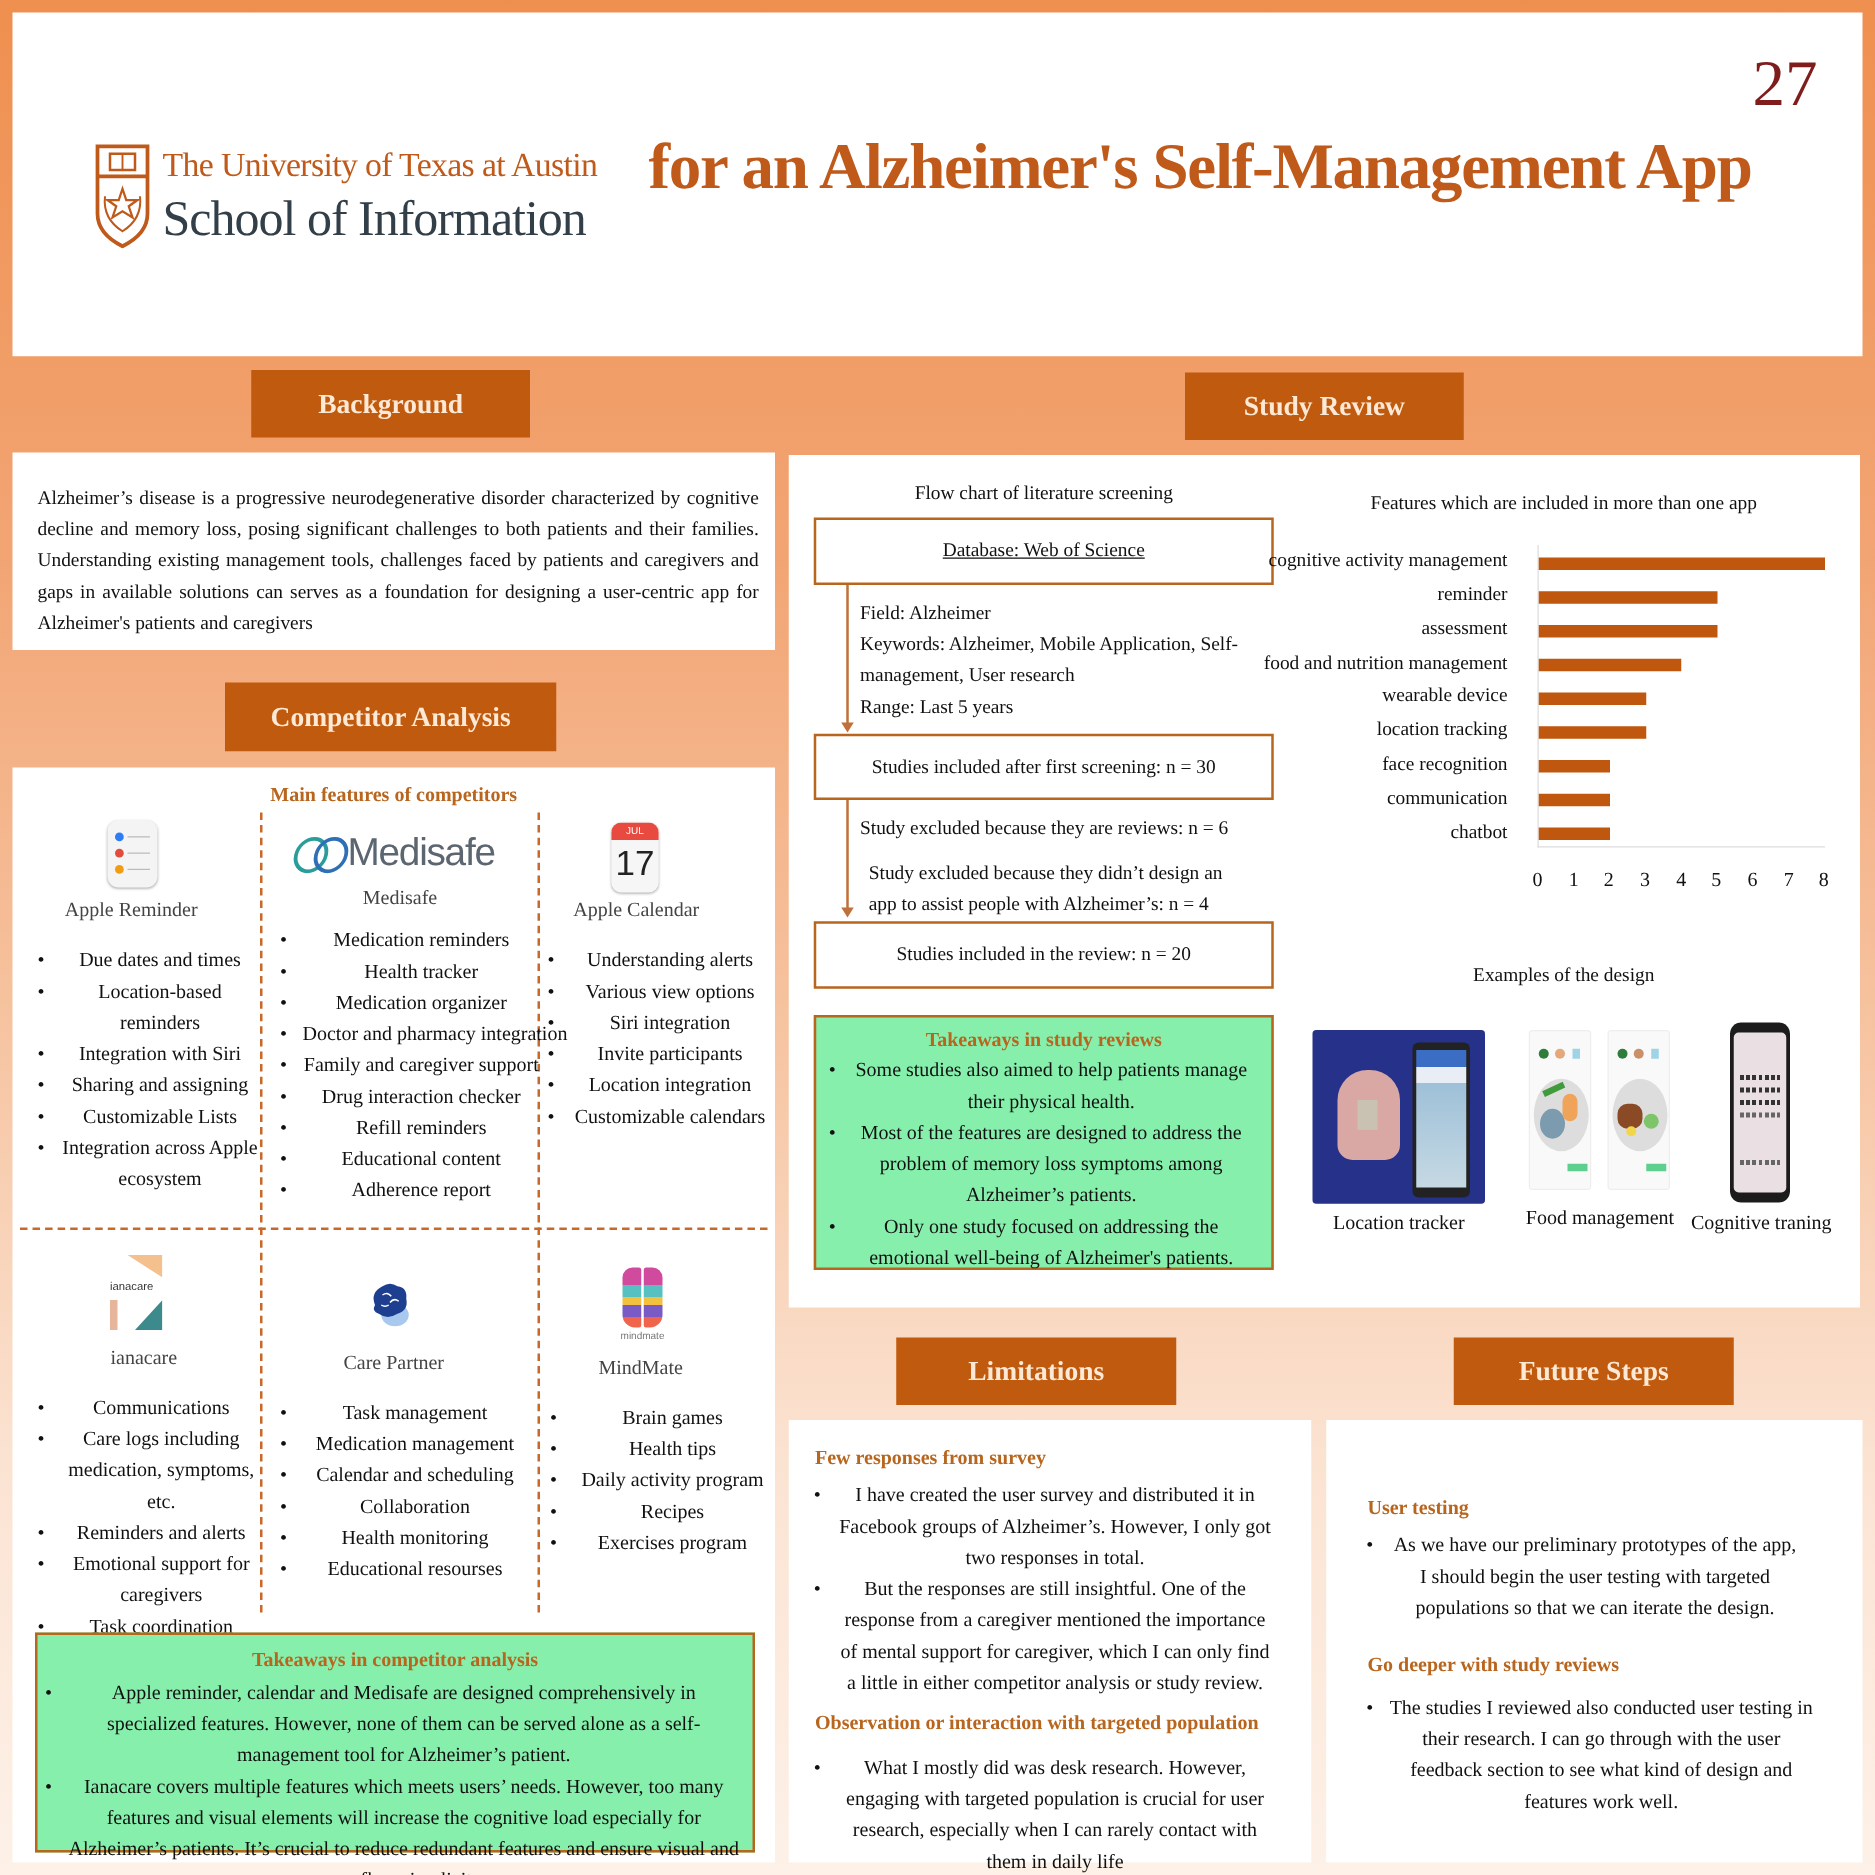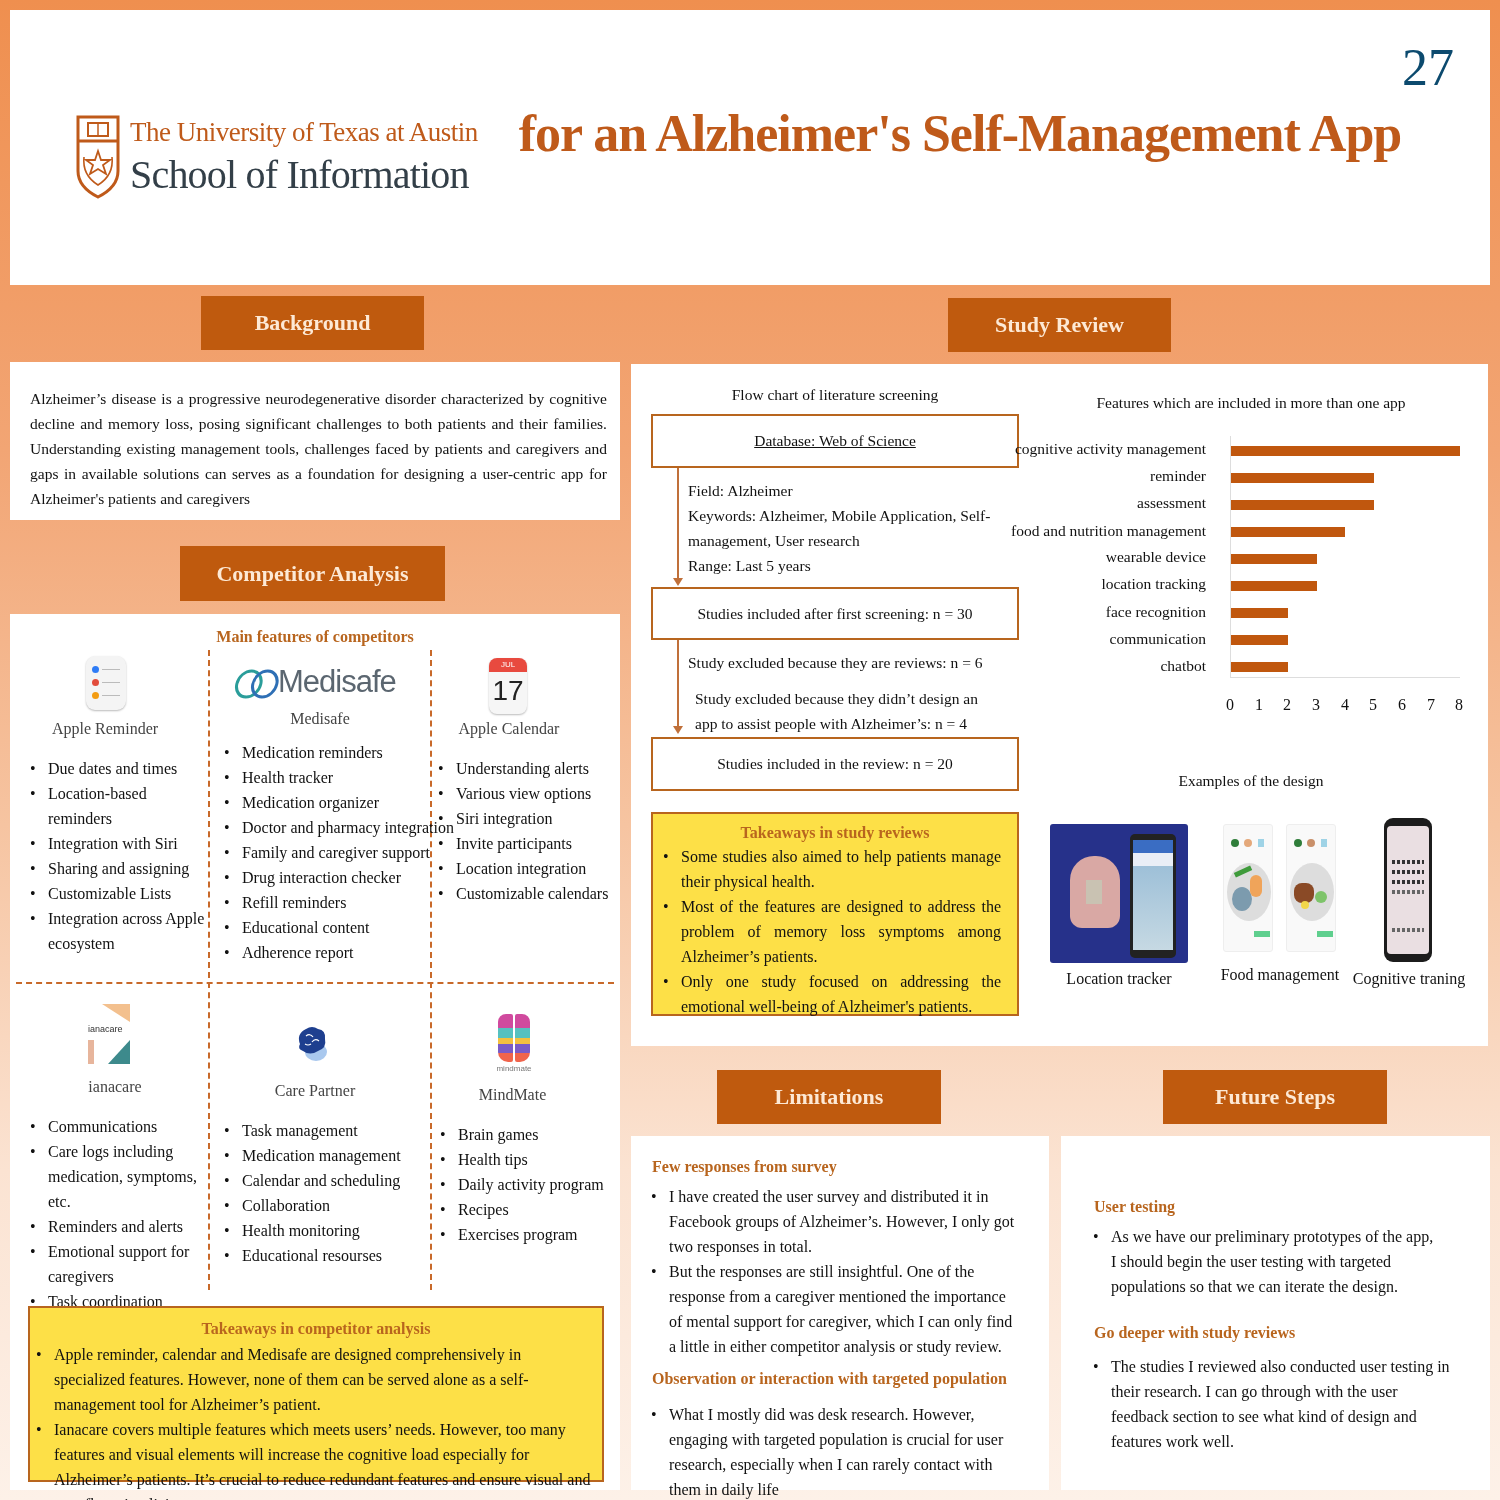--- a/index.html
+++ b/index.html
@@ -15,36 +15,36 @@
     left: 10px; top: 10px; width: 1480px; height: 275px; background: #fff;
   }
   .logo { left: 66px; top: 105px; width: 360px; height: 90px; }
   .shield { position: absolute; left: 0; top: 0; width: 44px; height: 84px; }
   .logo-line1 { position: absolute; left: 54px; top: 2px; font-size: 27px; color: #bf5a1a; letter-spacing: -0.5px; white-space: nowrap; }
   .logo-line2 { position: absolute; left: 54px; top: 36px; font-size: 40px; color: #333f48; letter-spacing: -0.8px; white-space: nowrap; }
   .title {
     left: 440px; top: 88px; width: 1020px; text-align: center;
     font-size: 52px; font-weight: bold; color: #bf5a1a; line-height: 72px; letter-spacing: -1px;
   }
-  .pagenum { right: 36px; top: 28px; font-size: 52px; color: #0c4a6e; }
+  .pagenum { right: 36px; top: 28px; font-size: 52px; color: #7f1d1d; }
   .sec-title {
     background: #bf5a0e; color: #fde9d5; font-weight: bold; font-size: 22px;
     text-align: center; display: flex; align-items: center; justify-content: center;
   }
   .panel { background: #fff; }
   .body-text { font-size: 15.5px; line-height: 25px; }
   .justify { text-align: justify; }
   .orange-head { color: #b8651e; font-weight: bold; font-size: 16px; }
   ul.bul { list-style: none; }
-  ul.bul li { position: relative; padding-left: 20px; font-size: 16px; line-height: 25px; }
+  ul.bul li { position: relative; padding-left: 20px; font-size: 16px; line-height: 25px; text-align: center; }
   ul.bul li::before { content: "•"; position: absolute; left: 2px; top: 0; }
   .app-name { font-size: 16px; color: #444; text-align: center; }
   .dash-v { position: absolute; width: 0; border-left: 2px dashed #c8692a; }
   .dash-h { position: absolute; height: 0; border-top: 2px dashed #c8692a; }
-  .boxed { border: 2px solid #b8651e; background: #fde047; }
+  .boxed { border: 2px solid #b8651e; background: #86efac; }
   .flow-box { position: absolute; border: 2px solid #b8651e; background: #fff; display: flex; align-items: center; justify-content: center; font-size: 15.5px; }
   .flow-text { position: absolute; font-size: 15.5px; line-height: 25px; }
   .arrow-line { position: absolute; width: 0; border-left: 2px solid #c0703a; }
   .arrow-head { position: absolute; width: 0; height: 0; border-left: 5px solid transparent; border-right: 5px solid transparent; border-top: 8px solid #c0703a; }
   .chart-label { position: absolute; right: 282px; font-size: 15.5px; text-align: right; white-space: nowrap; }
   .bar { position: absolute; height: 10px; background: #c0570e; }
   .tick { position: absolute; font-size: 16px; text-align: center; width: 20px; }
   .img-ph { position: absolute; border-radius: 3px; overflow: hidden; }
   .caption { position: absolute; font-size: 16px; text-align: center; }
 </style>

